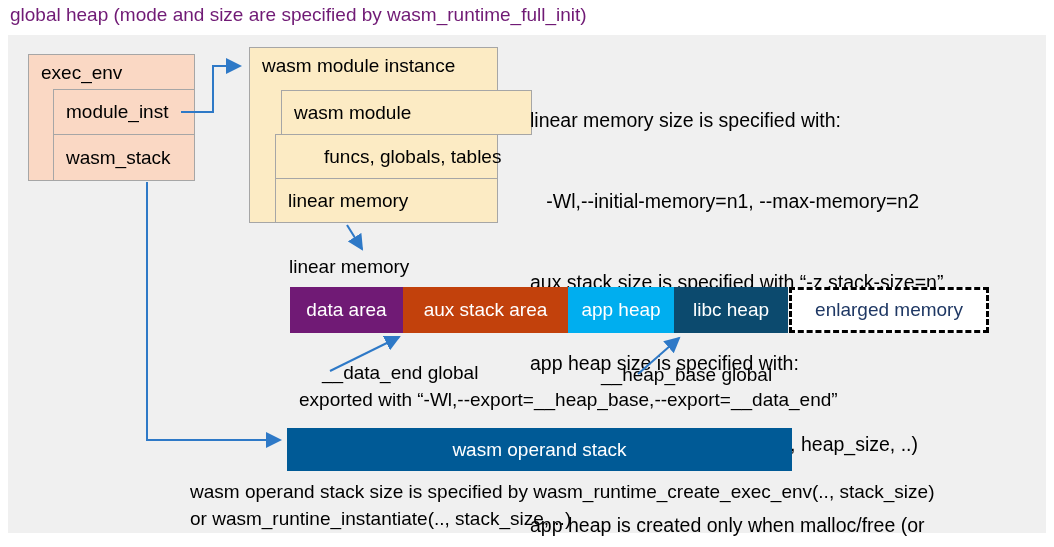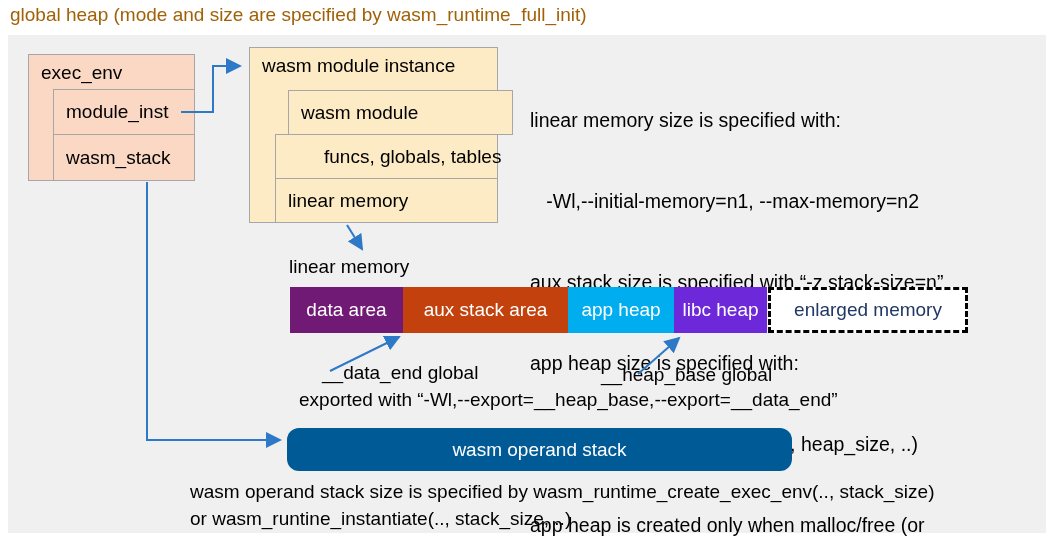--- a/index.html
+++ b/index.html
@@ -12,21 +12,21 @@
     position: relative;
     width: 1054px;
     height: 547px;
     background: #ffffff;
     overflow: hidden;
   }
   .title {
     position: absolute;
     left: 10px; top: 4px;
     font-size: 19px;
-    color: #a16207;
+    color: #701a75;
     white-space: pre;
   }
   .panel {
     position: absolute;
     left: 8px; top: 35px;
     width: 1038px; height: 498px;
     background: #F0F0F0;
   }
   
   .structbox {
@@ -48,21 +48,21 @@
     white-space: nowrap;
   }
   .exec-fill { background: #FAD8C4; }
   .inst-fill { background: #FCEBC4; }
 
   #exec-env { left: 28px; top: 54px; width: 167px; height: 127px; }
   #exec-row-module { left: 53px; top: 89px;  width: 142px; height: 46px; }
   #exec-row-stack  { left: 53px; top: 134px; width: 142px; height: 47px; }
 
   #module-instance { left: 249px; top: 47px; width: 249px; height: 176px; }
-  #inst-row-module { left: 288px; top: 90px;  width: 225px; height: 45px; }
+  #inst-row-module { left: 281px; top: 90px;  width: 251px; height: 45px; }
   #inst-row-funcs  { left: 275px; top: 134px; width: 223px; height: 45px; padding-left: 48px; }
   #inst-row-linmem { left: 275px; top: 178px; width: 223px; height: 45px; }
 
   
   .notes-top {
     position: absolute;
     left: 530px; top: 53px;
     width: 512px;
     font-size: 19.5px;
     line-height: 27px;
@@ -87,21 +87,21 @@
     display: flex;
     align-items: center;
     justify-content: center;
     color: #ffffff;
     font-size: 19px;
     white-space: nowrap;
   }
   .seg-data  { width: 113px; background: #701a75; }
   .seg-aux   { width: 165px; background: #c2410c; }
   .seg-app   { width: 106px; background: #00AEEF; }
-  .seg-libc  { width: 93px; background: #6d28d9; }
+  .seg-libc  { width: 114px; background: #0c4a6e; }
   .seg-enl   {
     width: 200px;
     background: #ffffff;
     border: 3px dashed #000000;
     color: #1F3864;
     margin-left: 1px;
   }
 
   
   .lbl-data-end  { position: absolute; left: 322px; top: 362px; font-size: 19px; }
@@ -112,21 +112,20 @@
   .opstack {
     position: absolute;
     left: 287px; top: 428px;
     width: 505px; height: 43px;
     background: #005A96;
     color: #fff;
     font-size: 19px;
     display: flex;
     align-items: center;
     justify-content: center;
-    border-radius: 12px;
   }
   .notes-bottom {
     position: absolute;
     left: 190px; top: 478px;
     font-size: 19px;
     line-height: 27px;
   }
   .notes-bottom div { white-space: pre; }
 
   

